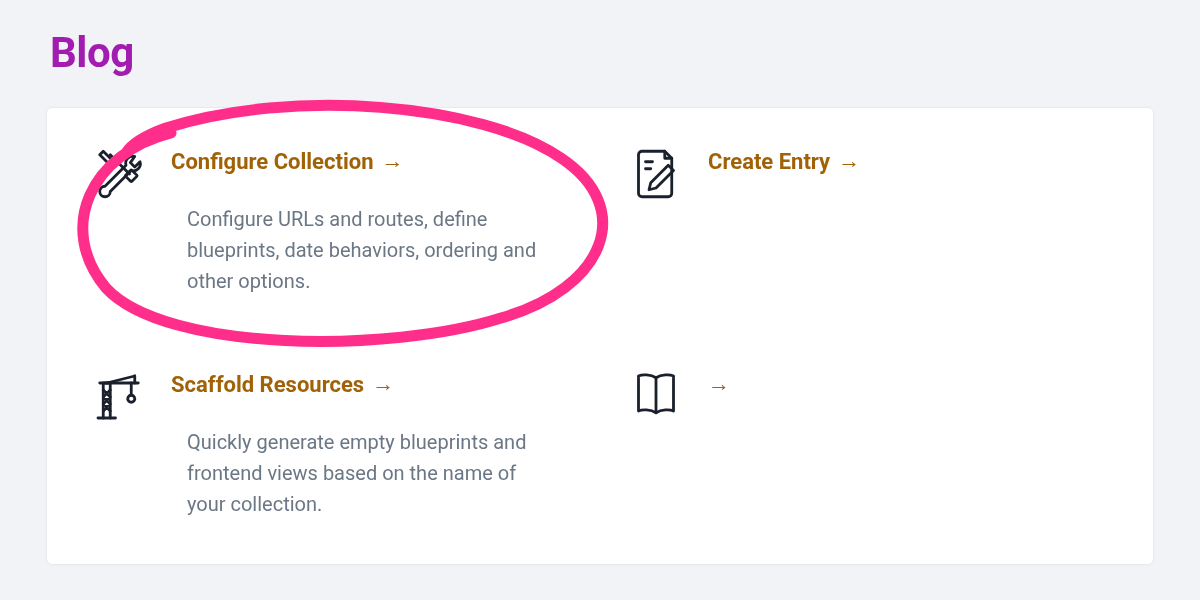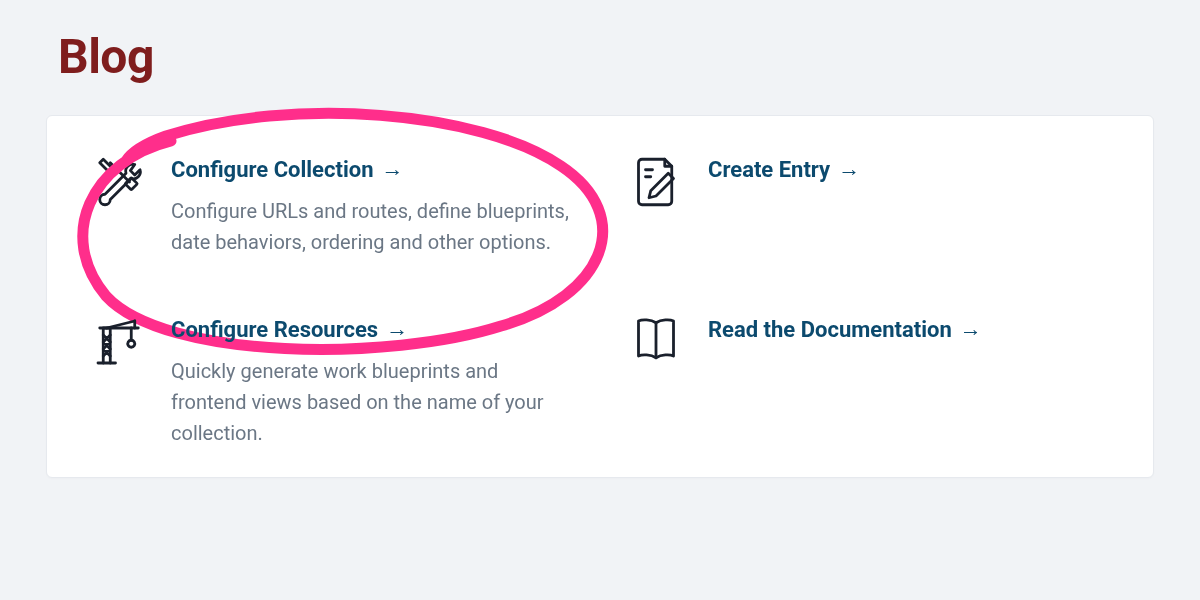--- a/index.html
+++ b/index.html
@@ -12,25 +12,25 @@
     box-sizing: border-box;
     overflow: hidden;
   }
   *, *::before, *::after { box-sizing: inherit; }
 
   .page {
     padding: 28px 46px 0 46px;
   }
 
   h1.page-title {
-    font-size: 48px;
+    font-size: 42px;
     font-weight: 700;
     letter-spacing: -0.5px;
-    color: #7f1d1d;
-    margin: 0 0 30px 12px;
+    color: #a21caf;
+    margin: 0 0 30px 4px;
   }
 
   .card {
     background: #ffffff;
     border: 1px solid #e6e9ee;
     border-radius: 6px;
     padding: 38px 44px 28px 44px;
     box-shadow: 0 1px 2px rgba(0,0,0,0.02);
   }
 
@@ -54,36 +54,36 @@
     height: 56px;
     color: #1a202c;
   }
   .tile .icon-slot svg { width: 56px; height: 56px; display: block; }
 
   .tile .body { flex: 1 1 auto; min-width: 0; }
 
   .tile-title {
     font-size: 22px;
     font-weight: 700;
-    color: #0c4a6e;
+    color: #a16207;
     margin: 2px 0 14px 0;
     display: inline-flex;
     align-items: center;
     gap: 8px;
     cursor: pointer;
   }
   .tile-title .arrow {
     font-weight: 700;
   }
 
   .tile-desc {
     font-size: 20px;
     line-height: 1.55;
     color: #6b7785;
-    margin: 0;
+    margin: 16px;
     max-width: 400px;
   }
 
   
   .highlight-ring {
     position: absolute;
     pointer-events: none;
     top: -58px;
     left: -30px;
     width: 570px;
@@ -155,37 +155,36 @@
             <path d="M14 24 l8 8 M14 32 l8 8 M14 40 l8 8 M14 48 l8 -8 M14 40 l8 -8 M14 32 l8 -8"></path>
             <path d="M10 16 h44"></path>
             <path d="M18 16 L50 8"></path>
             <path d="M50 8 v8"></path>
             <path d="M46 16 v14"></path>
             <path d="M46 30 a4 4 0 1 0 0.01 0"></path>
           </svg>
         </span>
         <div class="body">
           <a class="tile-title">
-            <span>Configure Resources</span>
+            <span>Scaffold Resources</span>
             <span class="arrow">→</span>
           </a>
-          <p class="tile-desc">Quickly generate work blueprints and frontend views based on the name of your collection.</p>
+          <p class="tile-desc">Quickly generate empty blueprints and frontend views based on the name of your collection.</p>
         </div>
       </div>
 
       <div class="tile">
         <span class="icon-slot">
           <svg viewBox="0 0 64 64" fill="none" stroke="#1a202c" stroke-width="3.2" stroke-linecap="round" stroke-linejoin="round">
             <path d="M32 10 C 26 6, 16 6, 12 8 v40 c 4 -2, 14 -2, 20 2 c 6 -4, 16 -4, 20 -2 V8 c -4 -2, -14 -2, -20 2 z"></path>
             <path d="M32 10 v40"></path>
           </svg>
         </span>
         <div class="body">
           <a class="tile-title">
-            <span>Read the Documentation</span>
             <span class="arrow">→</span>
           </a>
         </div>
       </div>
 
     </div>
   </div>
 </div>
 
 </body></html>

